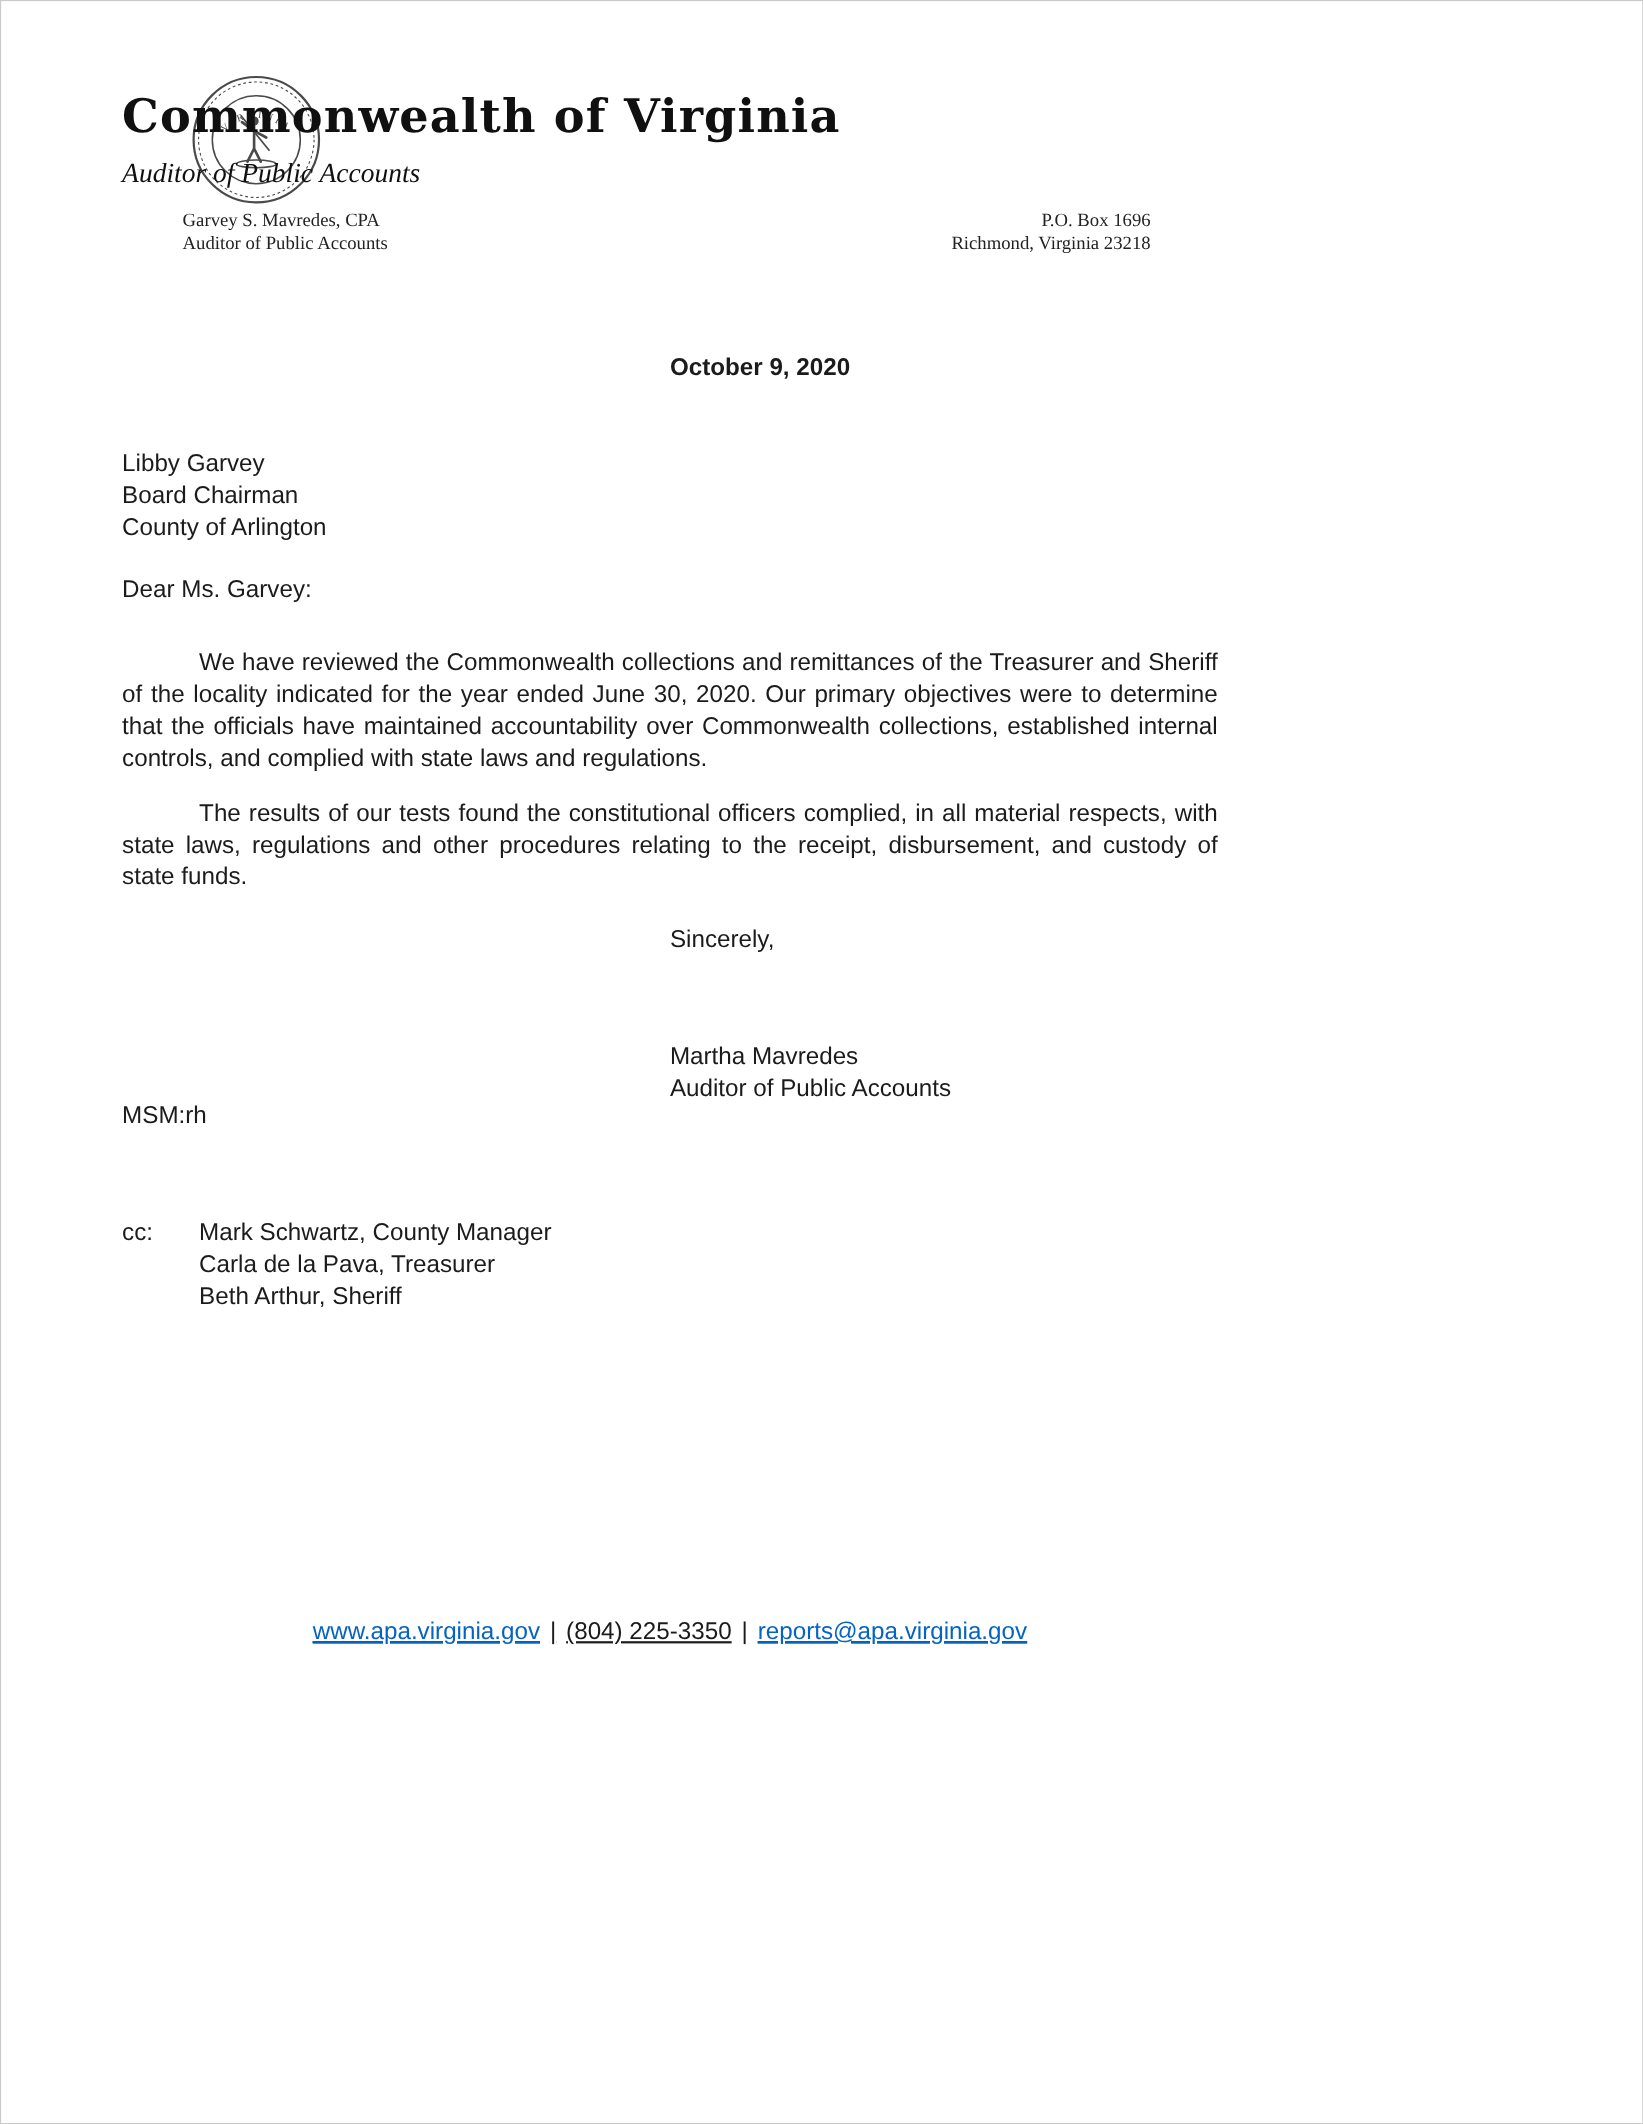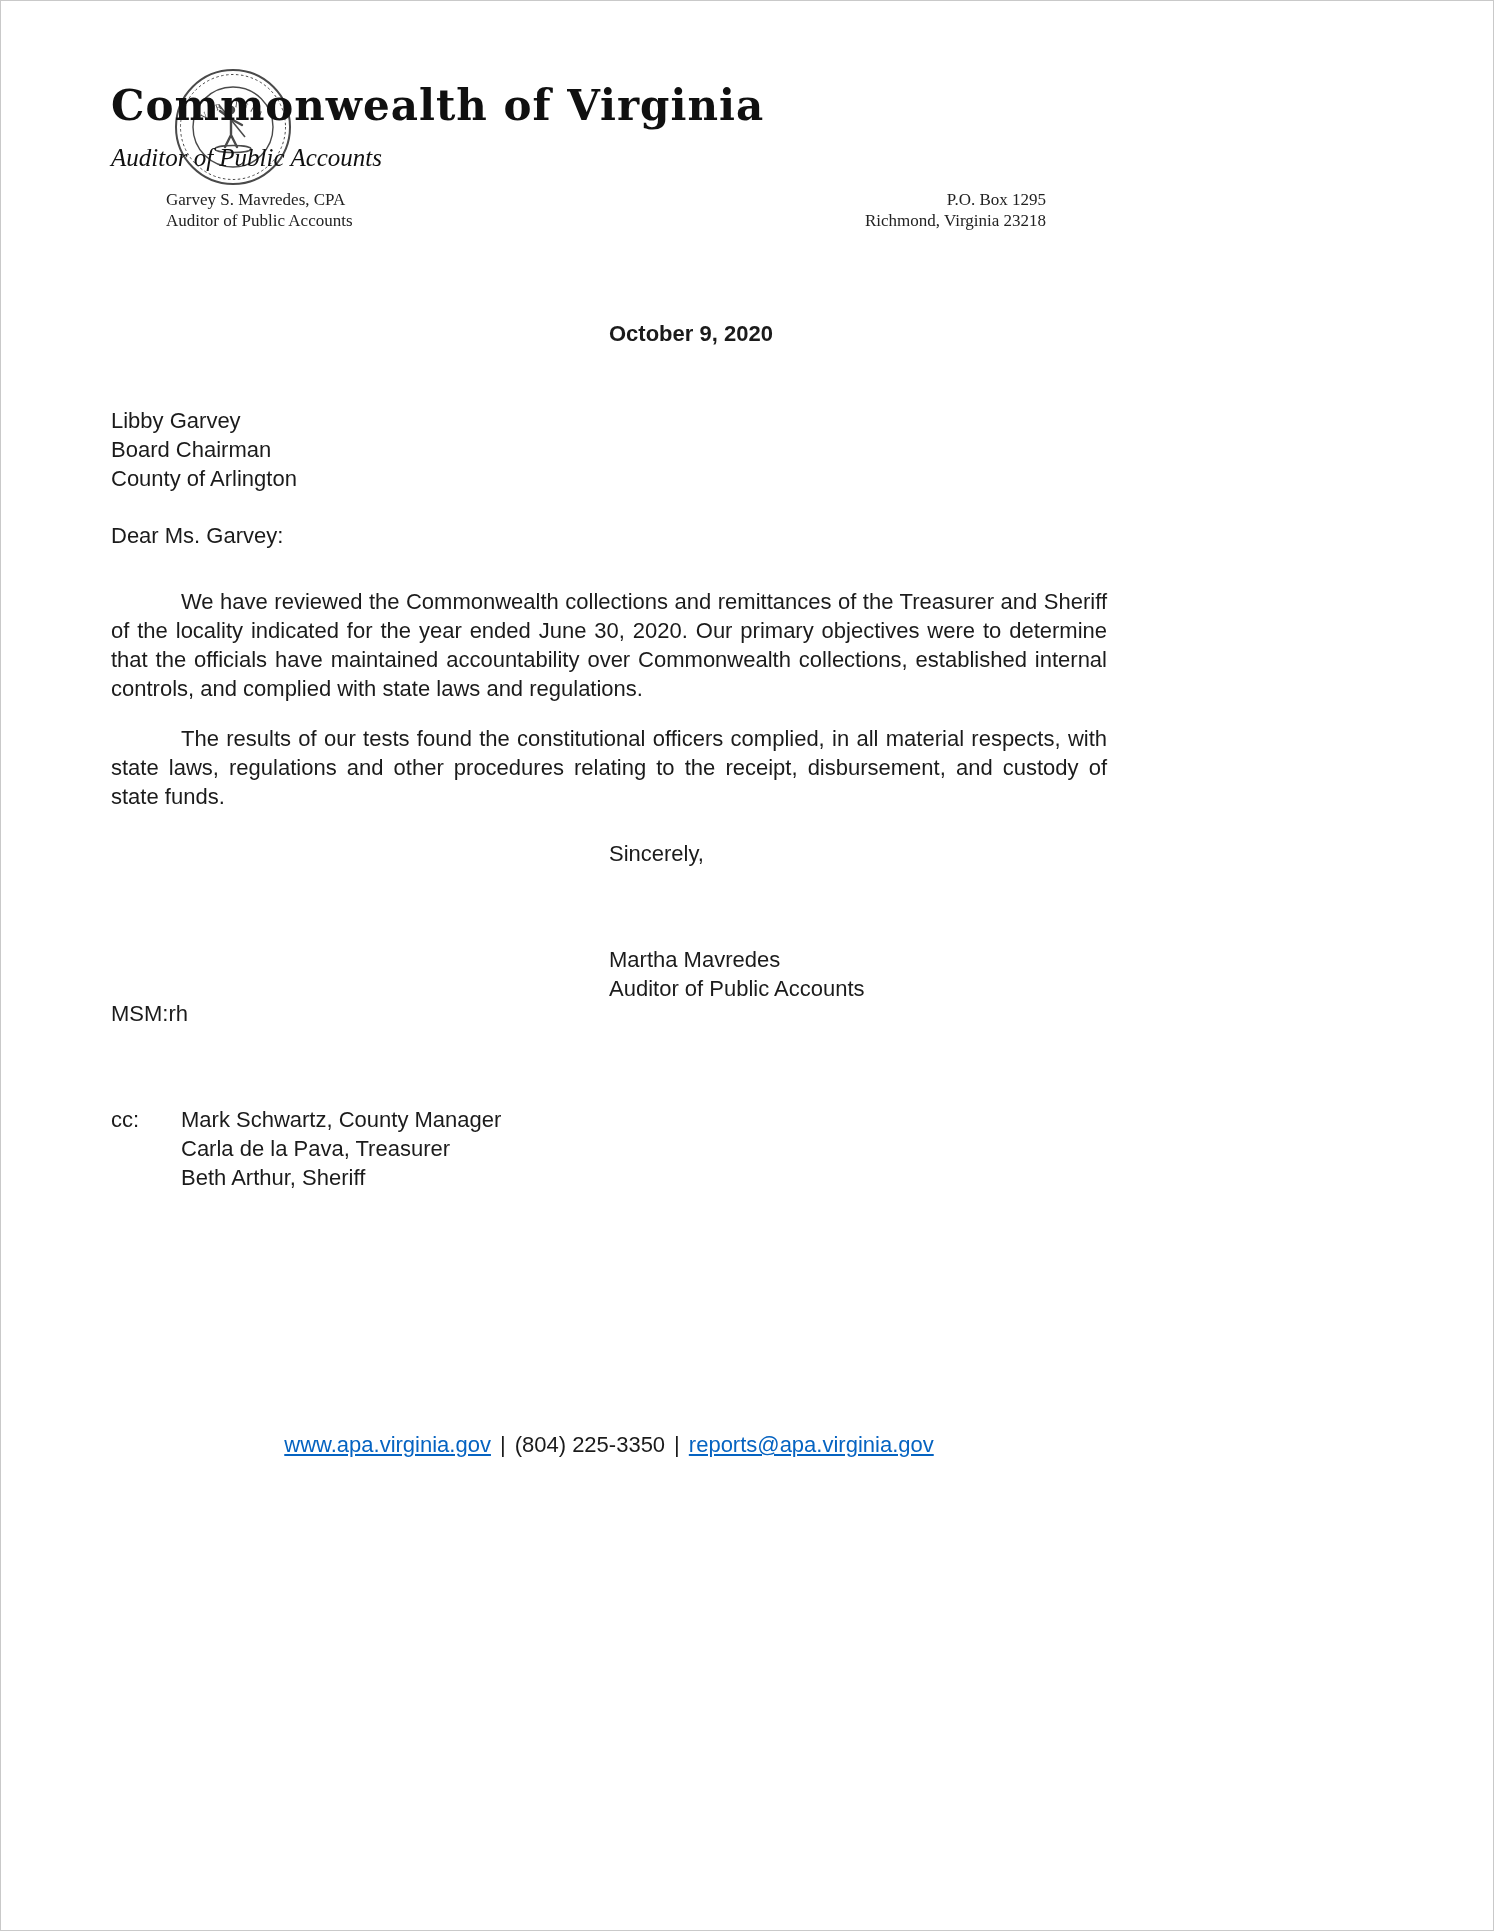--- a/index.html
+++ b/index.html
@@ -80,25 +80,26 @@
   .closing   { position: absolute; left: 498px; top: 838px; }
   .signature { position: absolute; left: 498px; top: 944px; }
   .reference { position: absolute; left: 0;     top: 998px; }
   .cc-block  { position: absolute; left: 0;     top: 1104px; display: flex; }
   .cc-label  { width: 70px; }
 
   
   .footer {
     position: absolute;
     left: 110px;
-    top: 1429px;
+    top: 1467px;
     width: 996px;
     text-align: center;
     font-size: 22px;
     line-height: 29px;
+    text-decoration: underline;
   }
   .footer a {
     color: #0563c1;
     text-decoration: underline;
     cursor: pointer;
   }
   .footer .sep { color: #1b1b1b; margin: 0 9px; }
 </style>
 </head>
 <body>
@@ -128,21 +129,21 @@
     <div class="lh-title">Commonwealth of Virginia</div>
     <div class="lh-division">Auditor of Public Accounts</div>
   </div>
 
   <div class="lh-info">
     <div class="official">
       <div>Garvey S. Mavredes, CPA</div>
       <div>Auditor of Public Accounts</div>
     </div>
     <div class="addr">
-      <div>P.O. Box 1295</div>
+      <div>P.O. Box 1696</div>
       <div>Richmond, Virginia 23218</div>
     </div>
   </div>
 
   <div class="content">
 
     <div class="date">October 9, 2020</div>
 
     <div class="recipient">
       <div>Libby Garvey</div>

